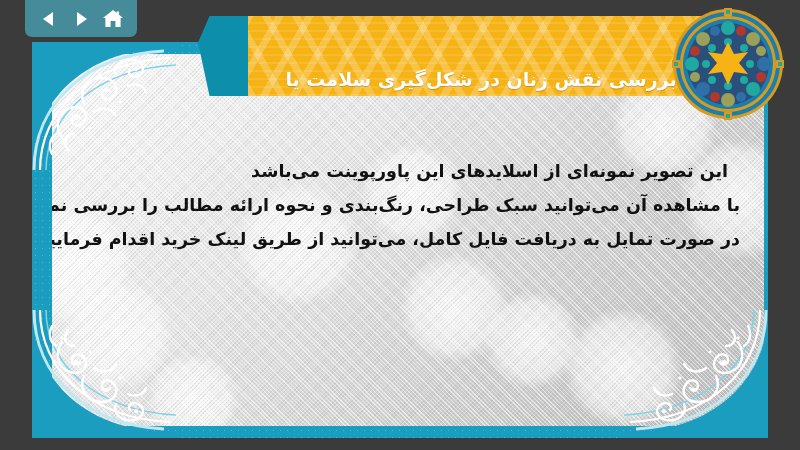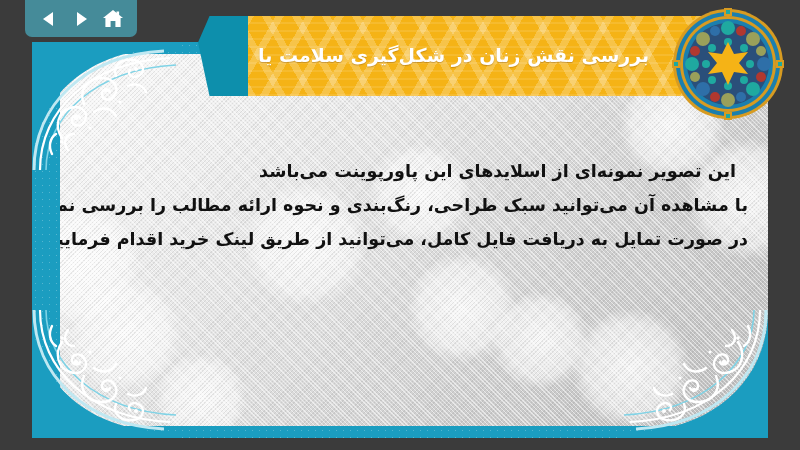--- a/index.html
+++ b/index.html
@@ -53,21 +53,21 @@
     position:absolute; inset:0;
     background-image:
       radial-gradient(rgba(255,255,255,.25) 0.7px, transparent 0.8px);
     background-size: 7px 7px;
     pointer-events:none;
   }
 
   
   #panel {
     position: absolute;
-    left: 28px; top: 12px;
+    left: 20px; top: 12px;
     width: 712px; height: 372px;
     overflow: hidden;
     background:
       linear-gradient(135deg,#fbfbfb 0%, #f1f1f1 18%, #e2e2e2 42%, #cfcfcf 68%, #c3c3c3 88%, #bdbdbd 100%);
   }
   
   #panel::after {
     content:"";
     position:absolute; inset:0;
     background-image:
@@ -112,21 +112,20 @@
       repeating-linear-gradient(60deg, rgba(255,255,255,.22) 0 7px, transparent 7px 26px),
       repeating-linear-gradient(-60deg, rgba(255,255,255,.22) 0 7px, transparent 7px 26px),
       repeating-linear-gradient(0deg, rgba(255,255,255,.10) 0 2px, transparent 2px 8px);
     pointer-events:none;
   }
   #title-text {
     position:relative;
     z-index:3;
     height:100%;
     display:flex;
-    flex-direction:column;
     align-items:flex-end;
     justify-content:center;
     padding: 2px 14px 2px 10px;
     direction: rtl;
     text-align: right;
   }
   .title-line {
     color:#ffffff;
     font-size: 19px;
     line-height: 1.45;

